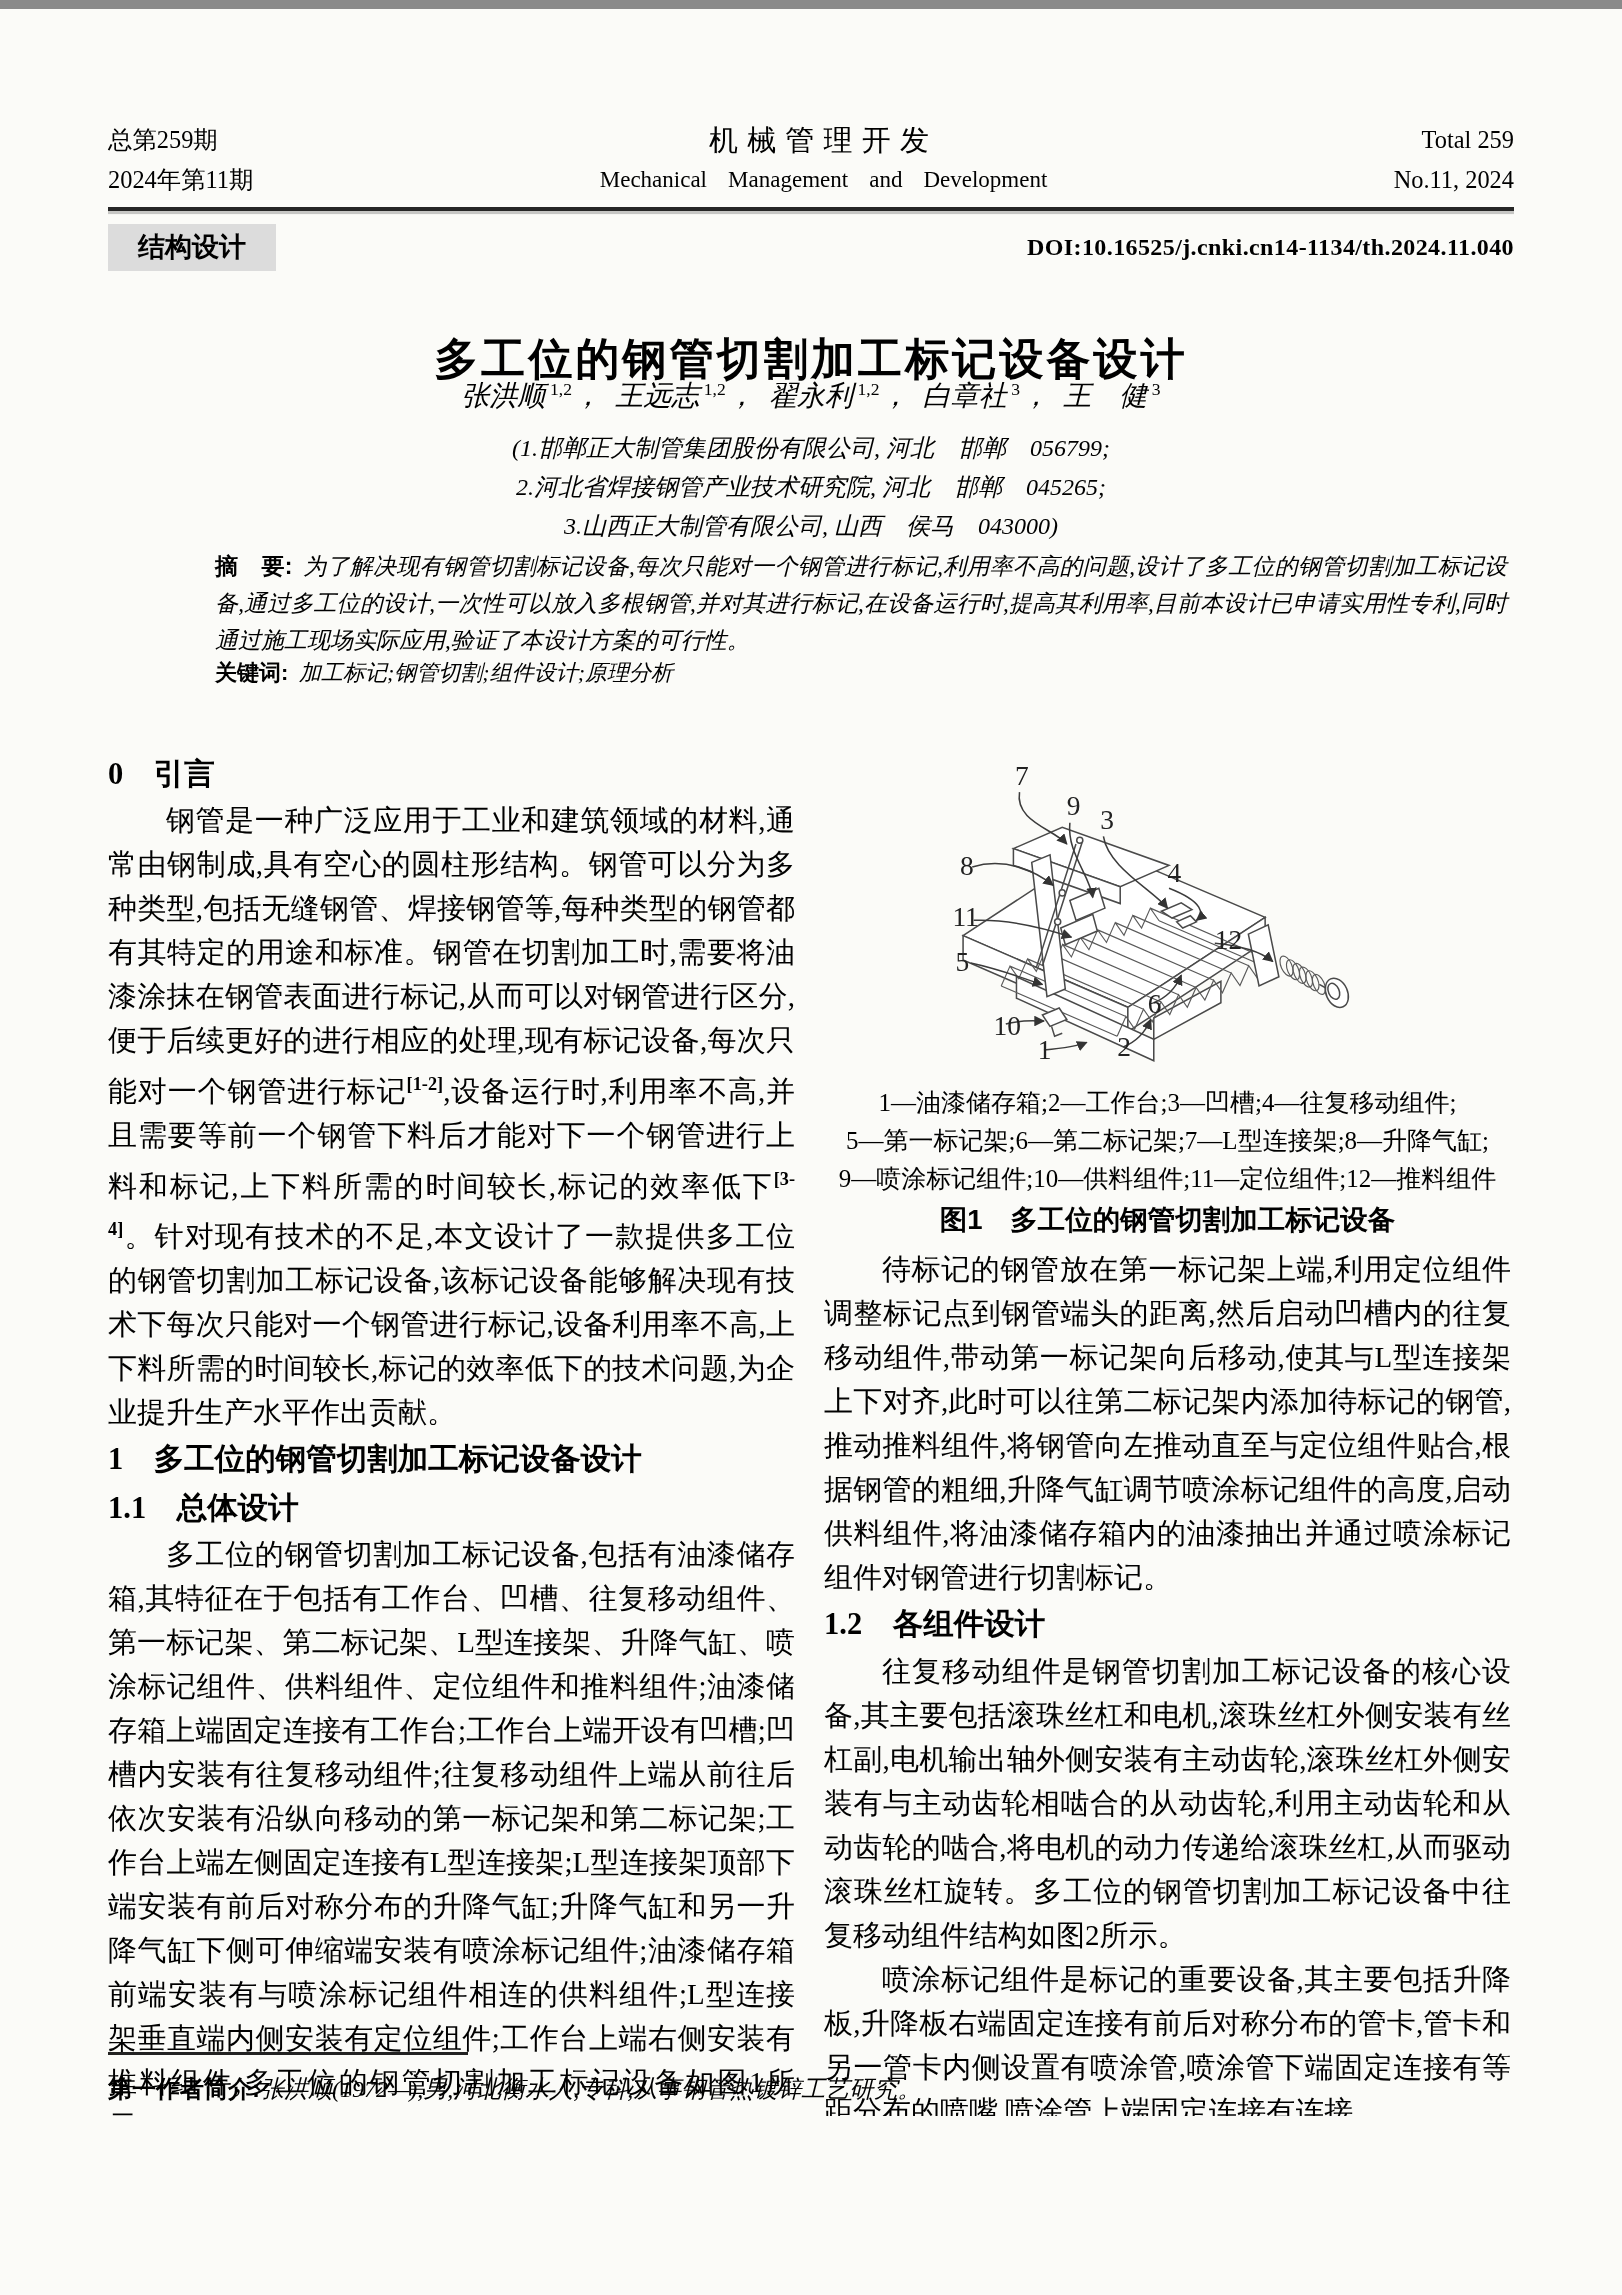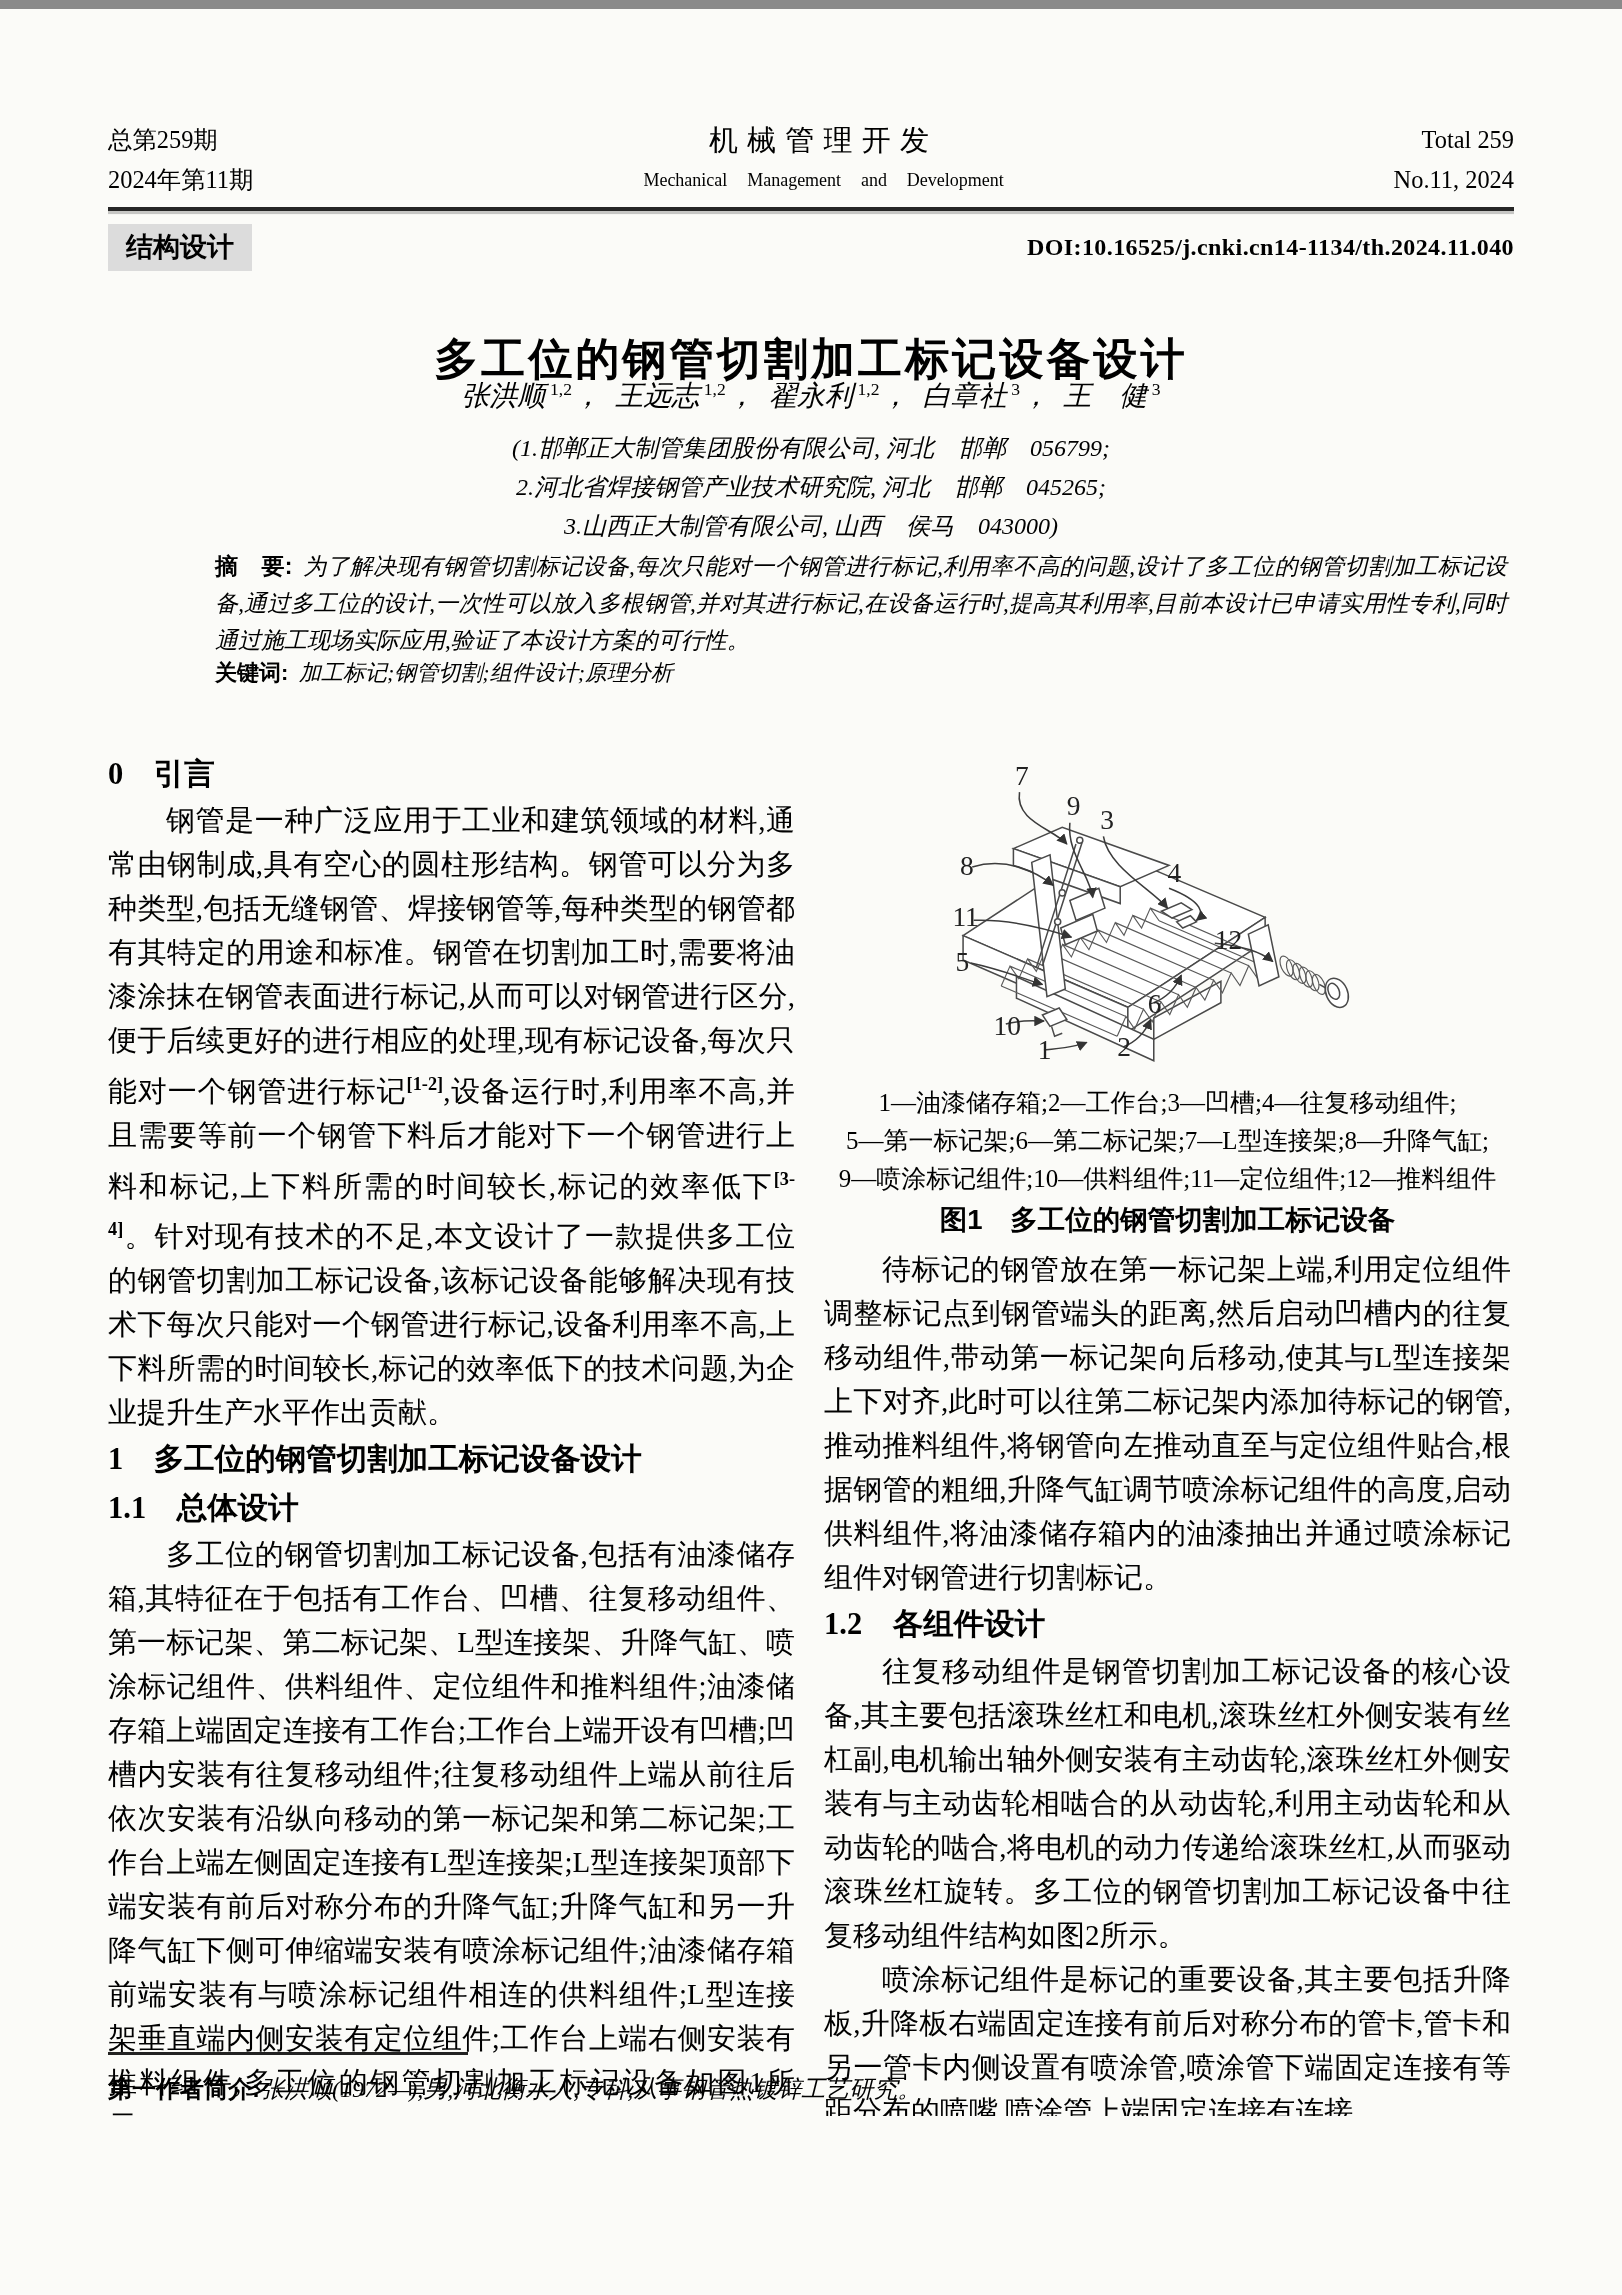--- a/index.html
+++ b/index.html
@@ -9,26 +9,26 @@
     font-family:"Liberation Serif","DejaVu Serif",serif;
   }
   .sans{font-family:"Liberation Sans","DejaVu Sans",sans-serif;}
 
   
   .jheader{position:absolute;left:108px;right:108px;top:111px;display:flex;justify-content:space-between;align-items:flex-end;}
   .jh-side{font-size:24.4px;line-height:40px;}
   .jh-right{text-align:right;}
   .jh-center{text-align:center;}
   .jname{font-size:29px;letter-spacing:9.2px;line-height:40px;}
-  .jname-en{font-size:18px;word-spacing:15.3px;line-height:40px;}
+  .jname-en{font-size:23px;word-spacing:15.3px;line-height:40px;}
   .hrule{position:absolute;left:108px;right:108px;top:198px;height:3.8px;background:#262626;box-shadow:0 3.1px 0 rgba(40,40,40,.25);}
 
   
   .band{position:absolute;left:108px;right:108px;top:215px;display:flex;justify-content:space-between;align-items:center;}
-  .band-box{background:#dcdcdc;height:47px;line-height:47px;padding:0 18px;font-size:27px;font-weight:bold;}
+  .band-box{background:#dcdcdc;height:47px;line-height:47px;padding:0 30px;font-size:27px;font-weight:bold;}
   .doi{font-weight:bold;font-size:24px;letter-spacing:0.4px;}
 
   
   .title{position:absolute;left:0;width:100%;top:292px;text-align:center;font-size:44px;font-weight:bold;letter-spacing:3.1px;}
   .authors{position:absolute;left:0;width:100%;top:368px;text-align:center;font-size:28px;font-style:italic;}
   .authors sup{font-size:17.6px;font-style:normal;margin-left:4.6px;}
   .authors .sep{margin:0 13.7px 0 1.5px;}
   .affils{position:absolute;left:0;width:100%;top:420px;text-align:center;font-size:24px;font-style:italic;line-height:39px;}
 
   

